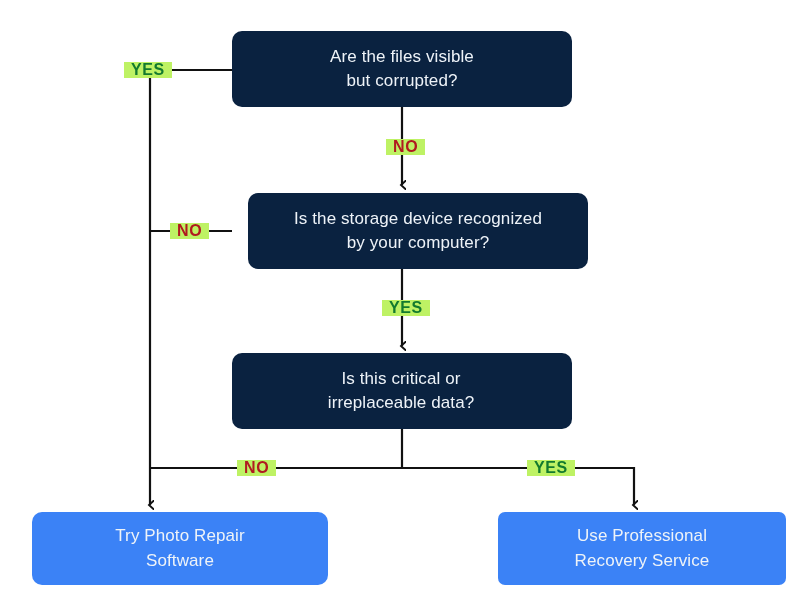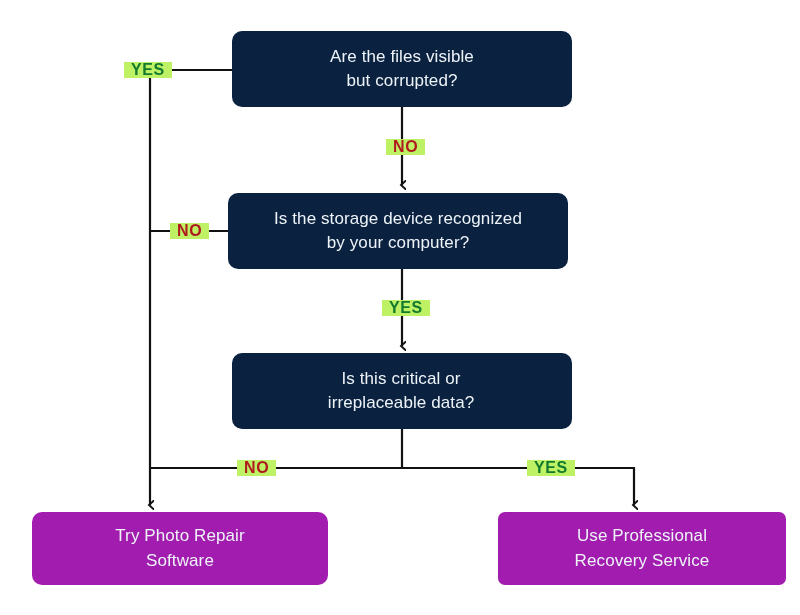--- a/index.html
+++ b/index.html
@@ -41,21 +41,21 @@
     color: #eef3f8;
     line-height: 1.42;
     font-size: 17px;
     letter-spacing: 0.1px;
     padding: 6px 14px;
   }
   .node-decision {
     background: #0a2240;
   }
   .node-outcome {
-    background: #a21caf;
+    background: #3b82f6;
   }
   .node-text {
     display: block;
     white-space: pre-line;
   }
   .edge-label {
     position: absolute;
     font-size: 16px;
     font-weight: bold;
     letter-spacing: 0.6px;
@@ -93,21 +93,21 @@
     <path d="M402,468 L150,468" fill="none" stroke="#111111" stroke-width="2.2"></path>
 
     <path d="M402,468 L634,468 L634,505" fill="none" stroke="#111111" stroke-width="2.2" marker-end="url(#arrowhead)"></path>
   </svg>
 
   <div class="node node-decision" style="left:232px; top:31px; width:340px; height:76px;">
     <span class="node-text">Are the files visible
 but corrupted?</span>
   </div>
 
-  <div class="node node-decision" style="left:228px; top:193px; width:340px; height:76px;">
+  <div class="node node-decision" style="left:248px; top:193px; width:340px; height:76px;">
     <span class="node-text">Is the storage device recognized
 by your computer?</span>
   </div>
 
   <div class="node node-decision" style="left:232px; top:353px; width:340px; height:76px;padding-left:12px;">
     <span class="node-text">Is this critical or
 irreplaceable data?</span>
   </div>
 
   <div class="node node-outcome" style="left:32px; top:512px; width:296px; height:73px;">

